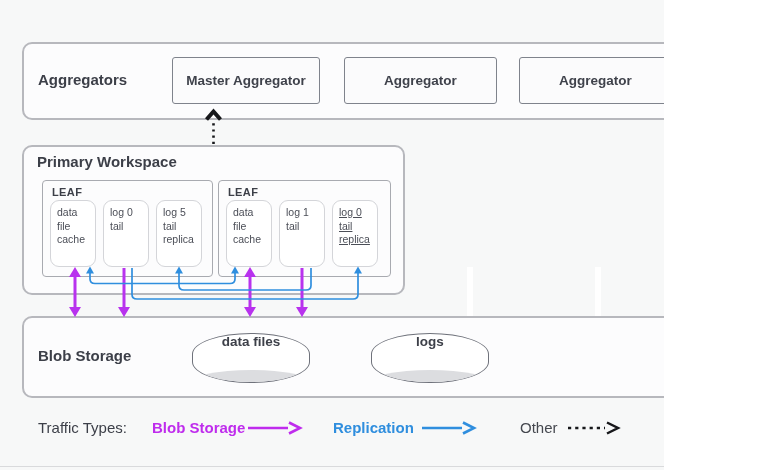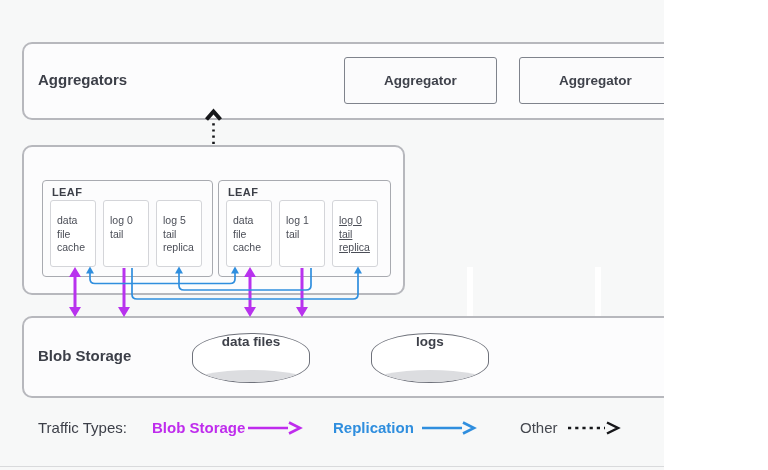--- a/index.html
+++ b/index.html
@@ -27,23 +27,23 @@
   .leaf-box {
     position:absolute; background:#fcfcfd;
     border:1.5px solid #a8aab0; border-radius:4px; box-sizing:border-box;
   }
   .leaf-title {
     position:absolute; font-size:11px; font-weight:700; color:#3c3f48;
     letter-spacing:.4px;
   }
   .cell {
     position:absolute; width:46px; height:67px; background:#ffffff;
-    border:1px solid #d4d5d9; border-radius:3px; box-sizing:border-box;
+    border:1px solid #d4d5d9; border-radius:9px; box-sizing:border-box;
     font-size:10.5px; line-height:1.3; color:#4b4e57;
-    padding:13px 3px 0 6px; overflow:hidden;
+    padding:5px 3px 0 6px; overflow:hidden;
   }
   .cylinder {
     position:absolute; height:50px; background:#ffffff;
     border:1.6px solid #6f727b; border-radius:50% / 42%;
     box-sizing:border-box; overflow:hidden;
     display:flex; align-items:flex-start; justify-content:center;
   }
   .cylinder::before {
     content:''; position:absolute; left:-3%; right:-3%; bottom:-14px; height:26px;
     background:#dcdde0; border-radius:50%;
@@ -61,28 +61,32 @@
   .legend-arrow { position:absolute; }
   #bottom-rule { position:absolute; left:0; top:466px; width:768px; height:1px; background:#d9dadc; }
 </style>
 </head>
 <body>
 
 <div id="stage">
 
   <div class="container-box" style="left:22px; top:42px; width:682px; height:78px;"></div>
   <div class="section-title" style="left:38px; top:71px;">Aggregators</div>
+  <div class="node-box" style="left:172px; top:57px; width:148px; height:47px;">
+    <span>Master Aggregator</span>
+  </div>
   <div class="node-box" style="left:344px; top:57px; width:153px; height:47px;">
     <span>Aggregator</span>
   </div>
   <div class="node-box" style="left:519px; top:57px; width:153px; height:47px;">
     <span>Aggregator</span>
   </div>
 
   <div class="container-box" style="left:22px; top:145px; width:383px; height:150px;"></div>
+  <div class="section-title" style="left:37px; top:153px;">Primary Workspace</div>
 
   <div class="leaf-box" style="left:42px; top:180px; width:171px; height:97px;"></div>
   <div class="leaf-title" style="left:52px; top:186px;">LEAF</div>
   <div class="cell" style="left:50px; top:200px;">data file cache</div>
   <div class="cell" style="left:103px; top:200px;">log 0 tail</div>
   <div class="cell" style="left:156px; top:200px;">log 5 tail replica</div>
 
   <div class="leaf-box" style="left:218px; top:180px; width:173px; height:97px;"></div>
   <div class="leaf-title" style="left:228px; top:186px;">LEAF</div>
   <div class="cell" style="left:226px; top:200px;">data file cache</div>

